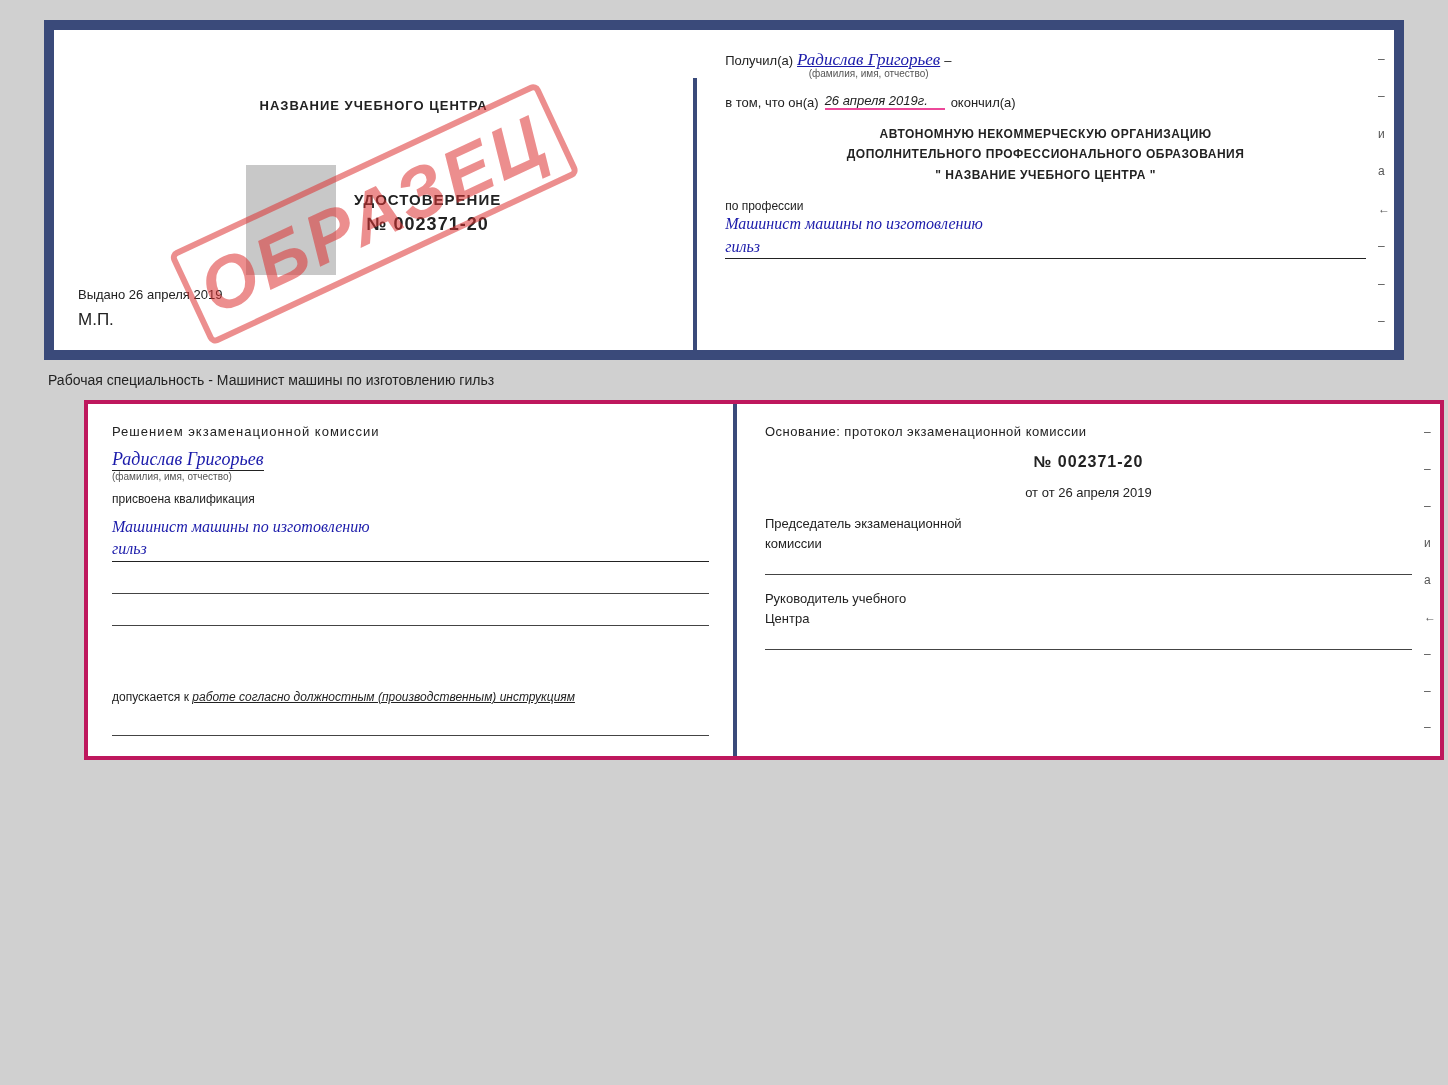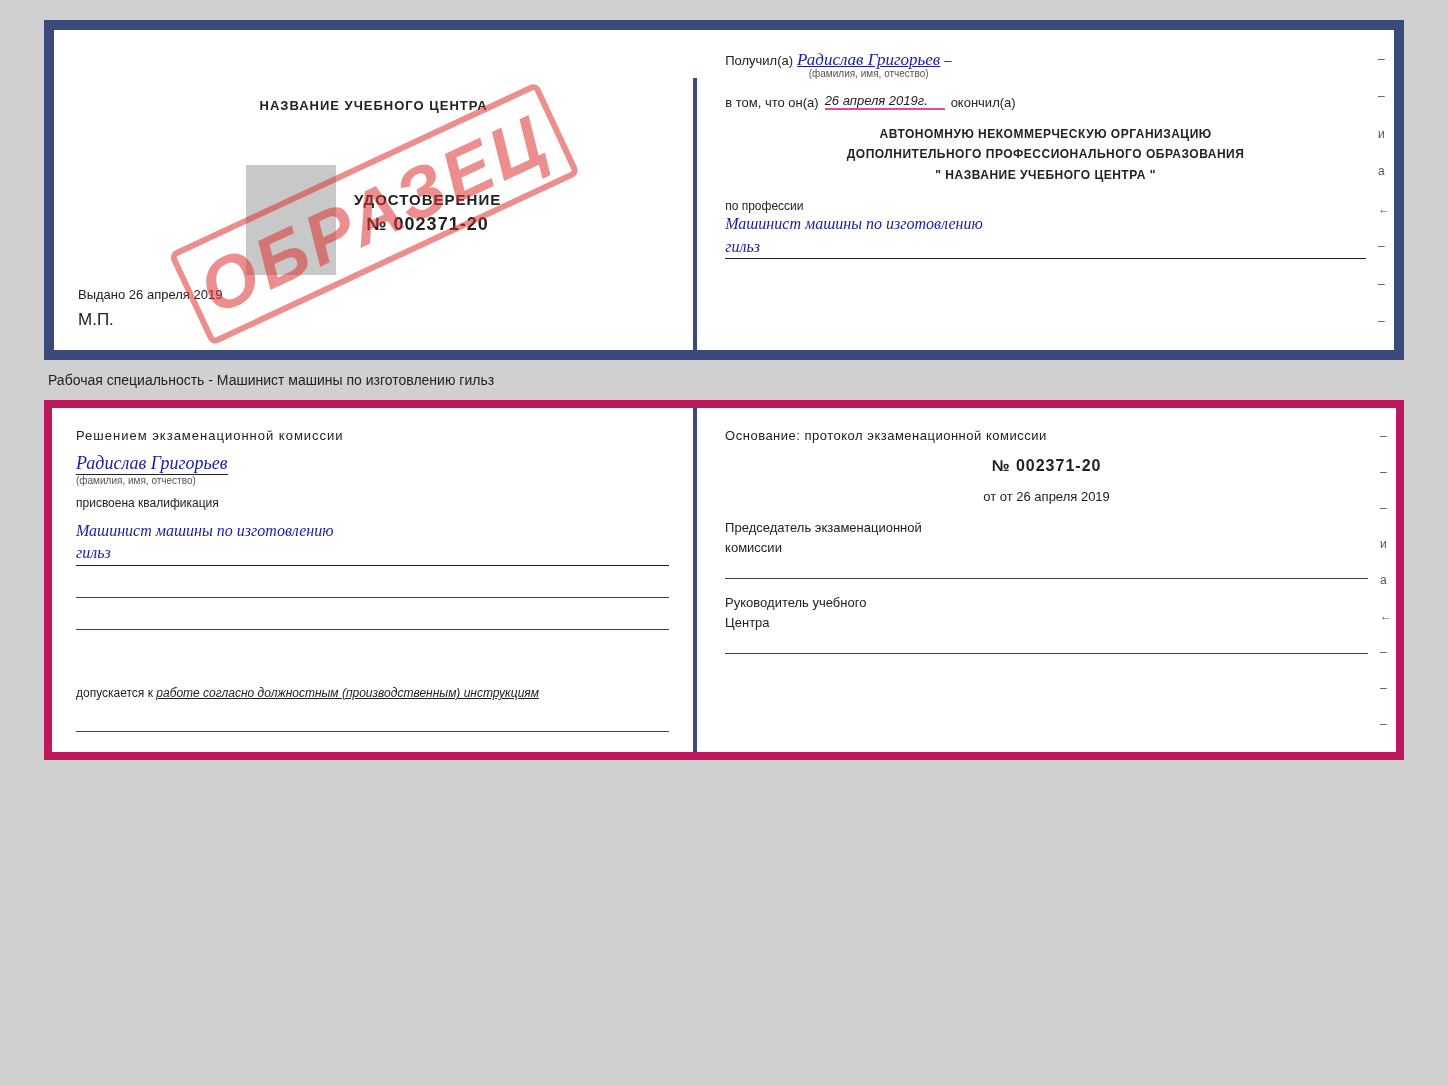--- a/index.html
+++ b/index.html
@@ -210,24 +210,25 @@
     .separator-text {
       font-size: 14px;
       color: #222;
       margin-left: 4px;
     }
 
     
     .doc-bottom {
       display: flex;
       width: 100%;
-      border: 8px solid #be185d;
+      border: 4px solid #be185d;
       background: #fff;
       min-height: 360px;
       position: relative;
+      margin-left: 40px;
     }
 
     .doc-bottom-left {
       width: 48%;
       border-right: 4px solid #3a4a7a;
       padding: 20px 24px;
       display: flex;
       flex-direction: column;
       gap: 10px;
     }

